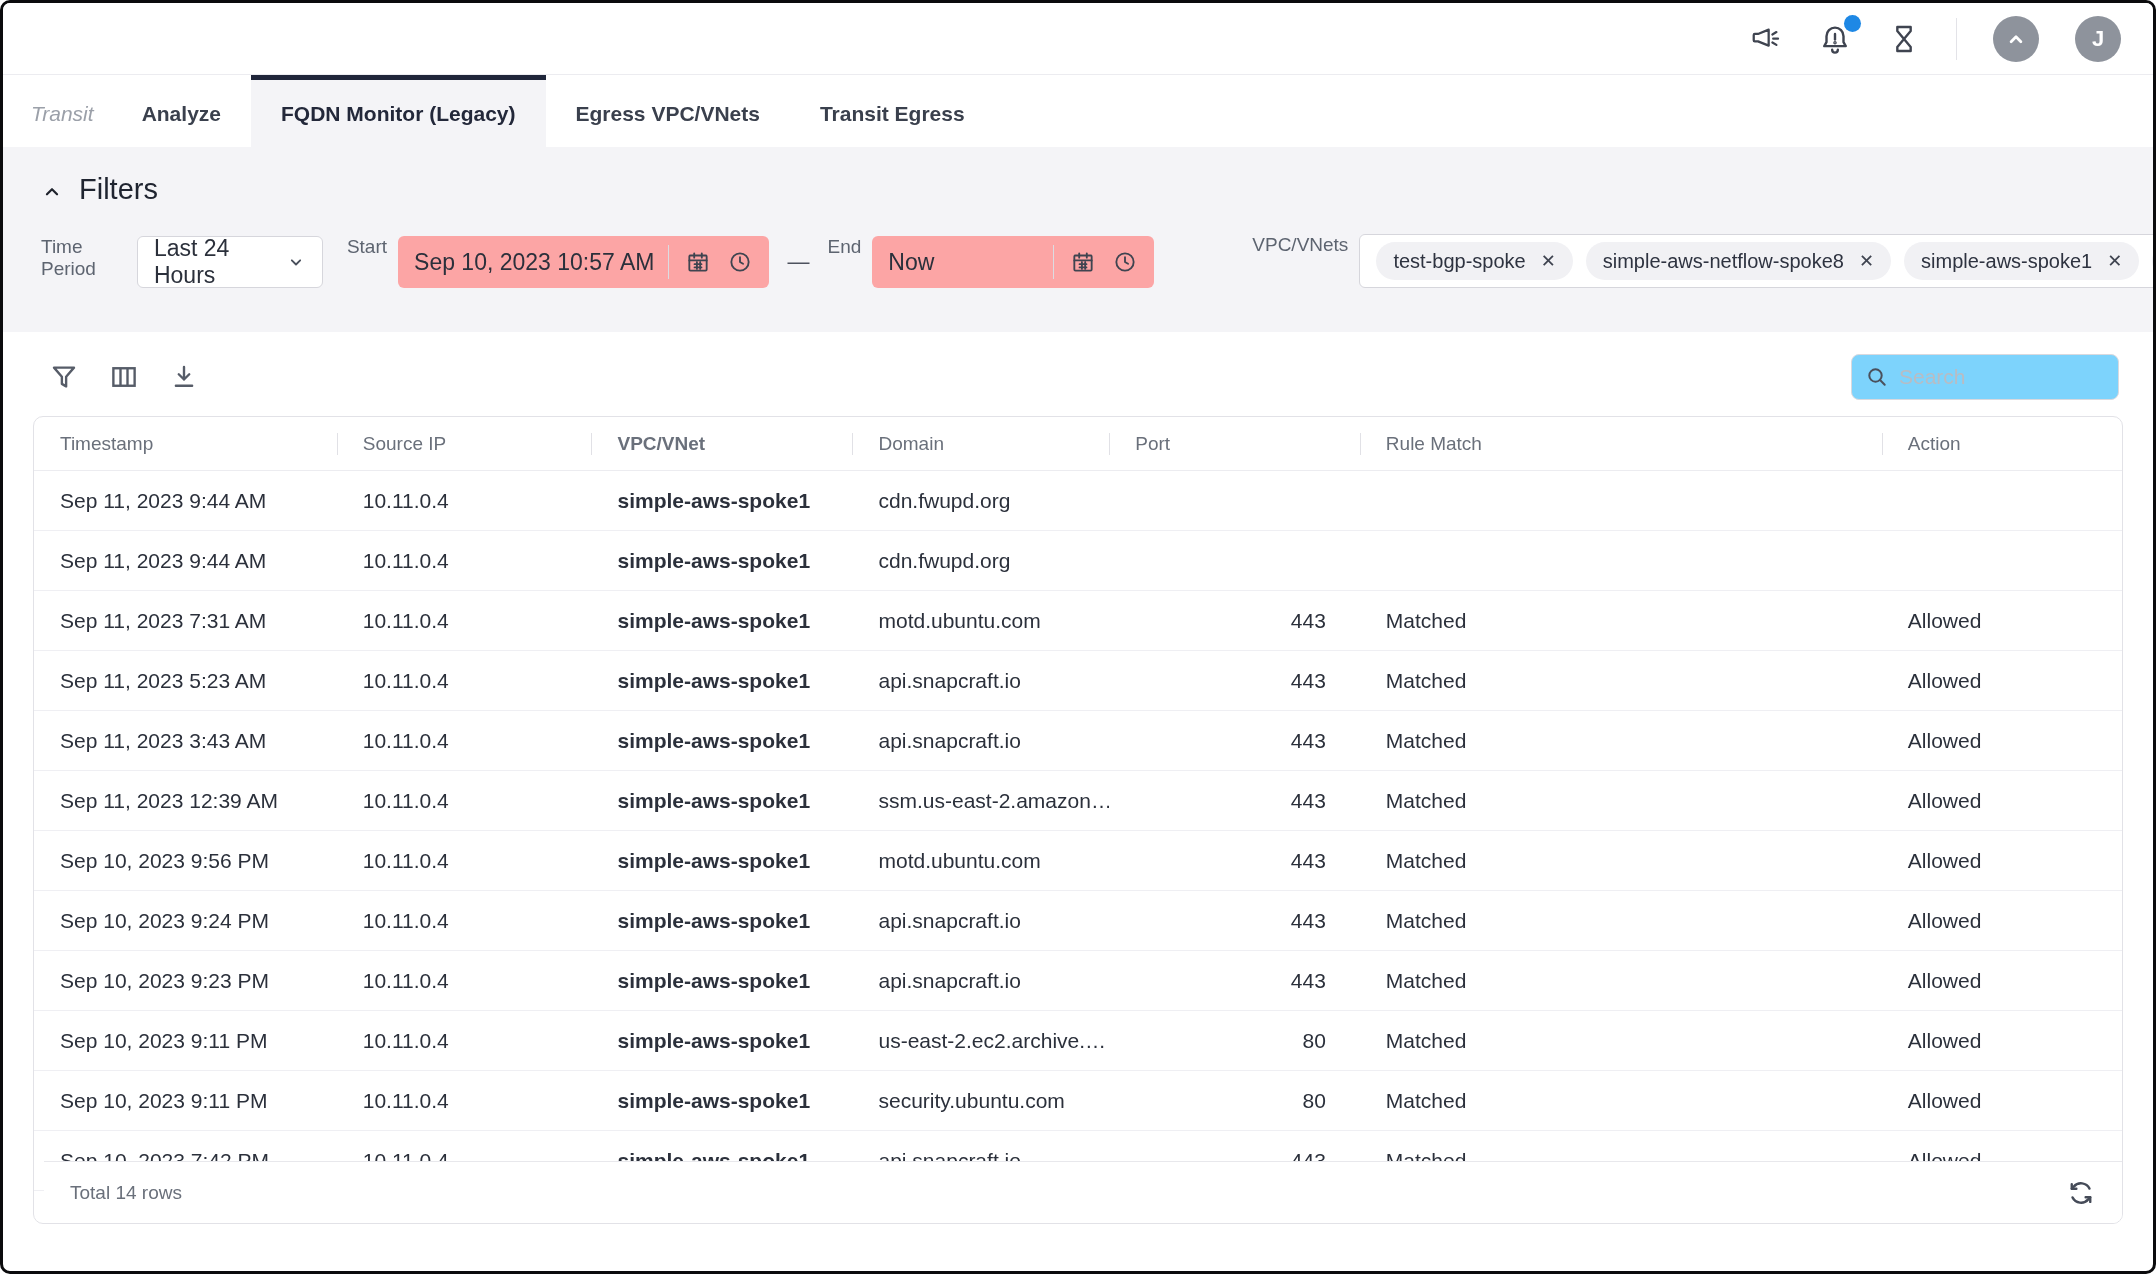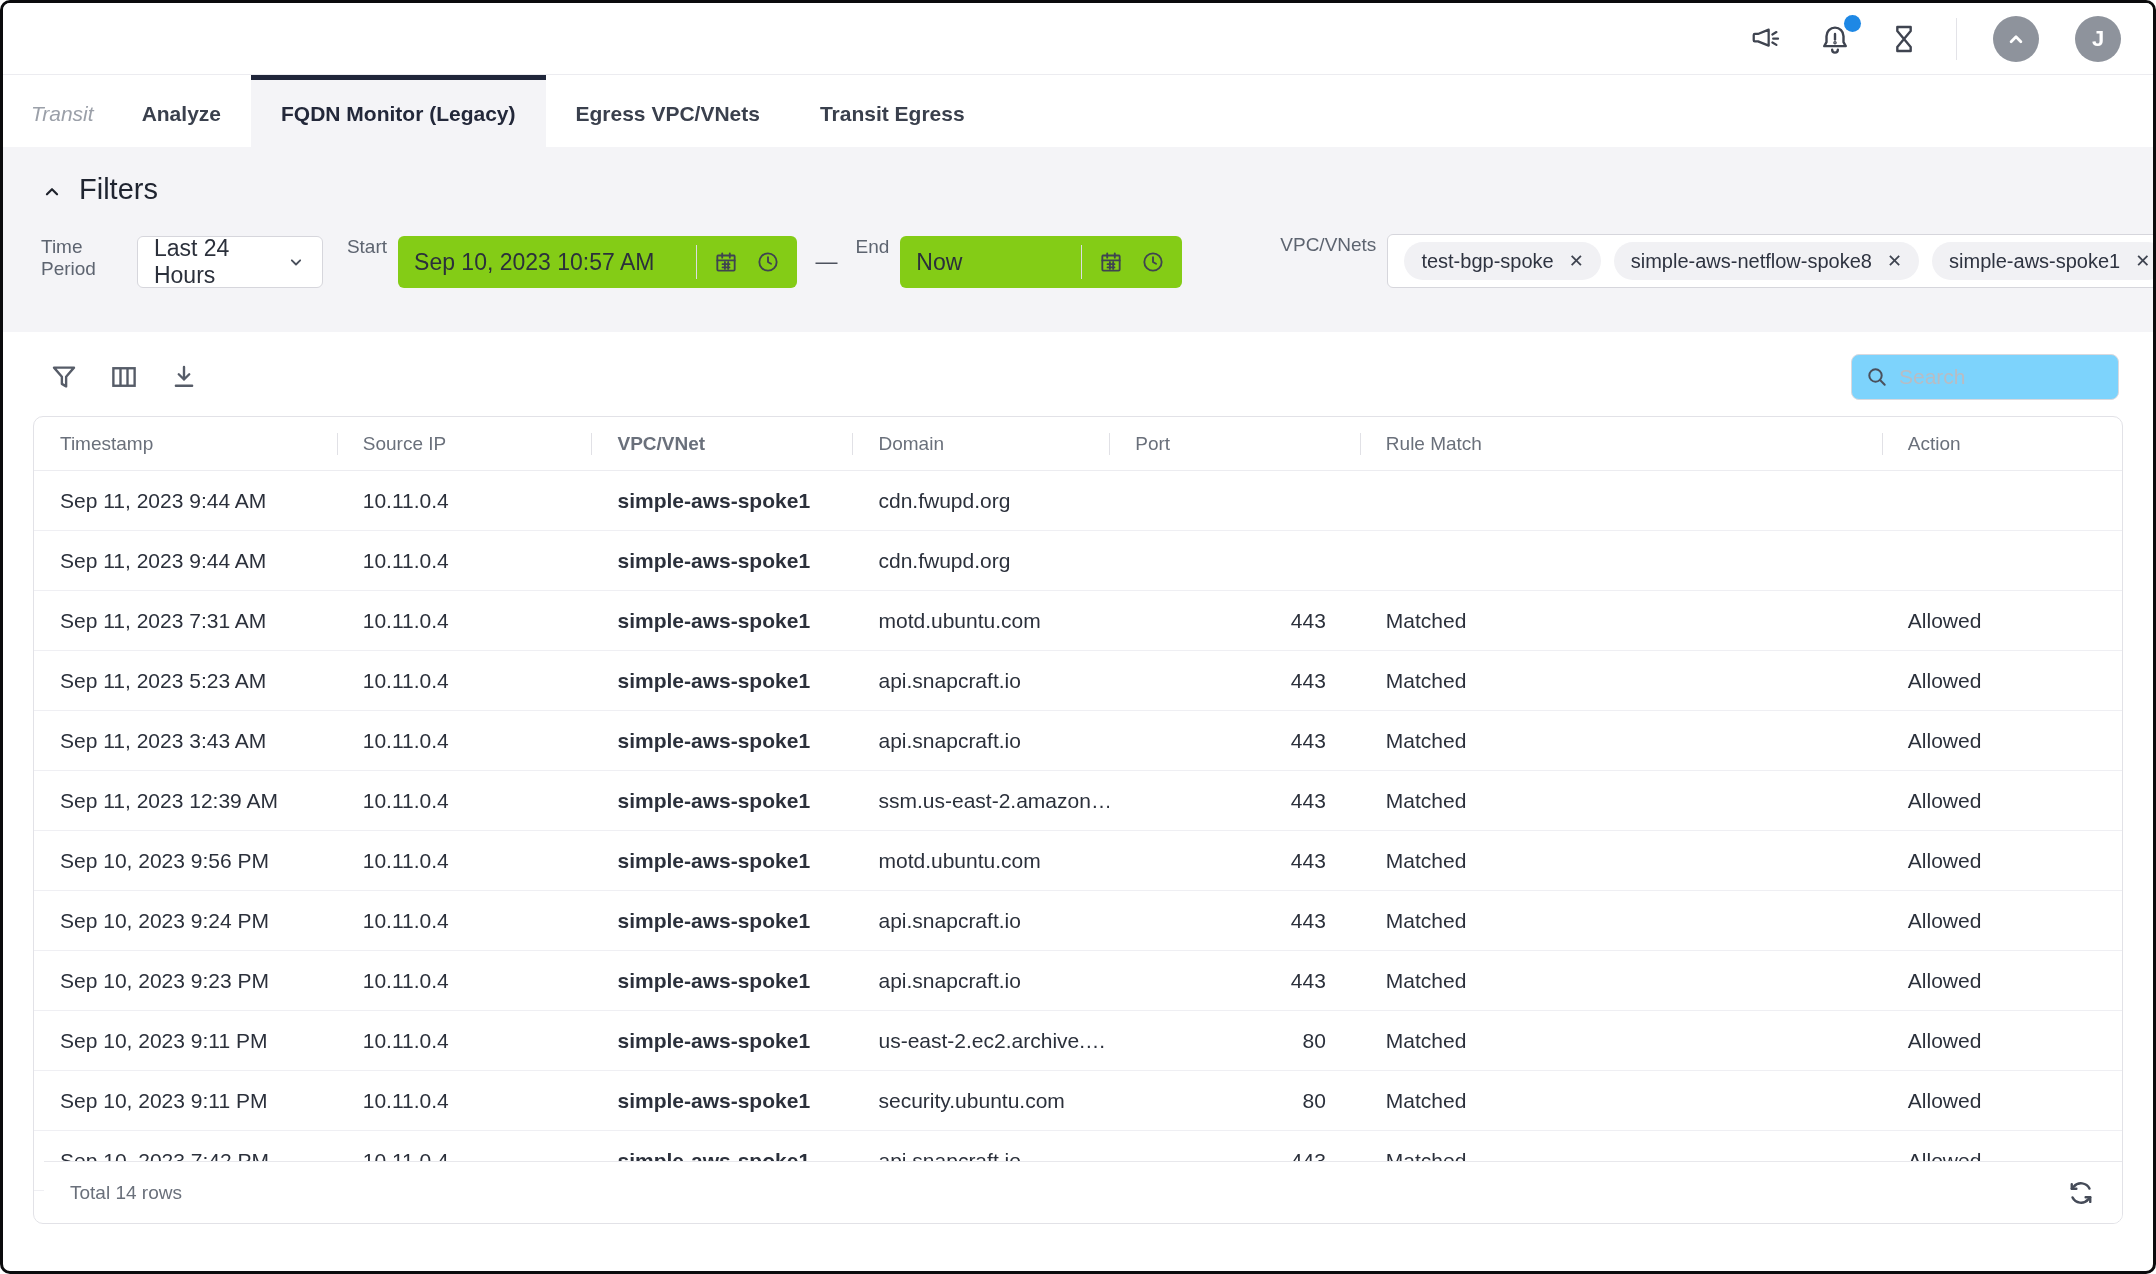--- a/index.html
+++ b/index.html
@@ -35,21 +35,21 @@
   .filters-head { display:flex; align-items:center; gap:16px; font-size:29px; color:#1f2430; }
   .filters-head .caret { color:#20242e; cursor:pointer; padding-top:4px; }
   .filter-row { display:flex; align-items:flex-end; margin-top:28px; }
   .fgroup { display:flex; flex-direction:row; gap:11px; }
   .f-label { font-size:19px; color:#5d6470; }
   .control { height:52px; display:flex; align-items:center; border-radius:6px;
              font-size:23px; color:#2b303b; }
   .select { background:#fff; border:1px solid #d6d6dc; width:216px; padding:0 16px;
             justify-content:space-between; cursor:pointer; }
   .select .chev { color:#4a505c; }
-  .datefield { background:#84cc16; padding:0 16px; cursor:pointer;gap:28px; }
+  .datefield { background:#fca5a5; padding:0 16px; cursor:pointer; }
   .datefield .df-text { white-space:nowrap; }
   .df-icons { display:flex; gap:16px; align-items:center; margin-left:14px; padding-left:16px;
               border-left:1px solid #dcdce2; height:34px; color:#3f4450; }
   .g-start { margin-left:24px; }
   .g-start .datefield { min-width:306px; }
   .g-end .datefield { min-width:282px; justify-content:space-between; }
   .range-dash { font-size:22px; color:#4d525e; margin:0 18px; height:52px;
                 display:flex; align-items:center; }
   .g-vpc { margin-left:98px; flex:1; }
   .vpc-control { background:#fff; border:1px solid #d6d6dc; border-radius:6px; height:54px;

